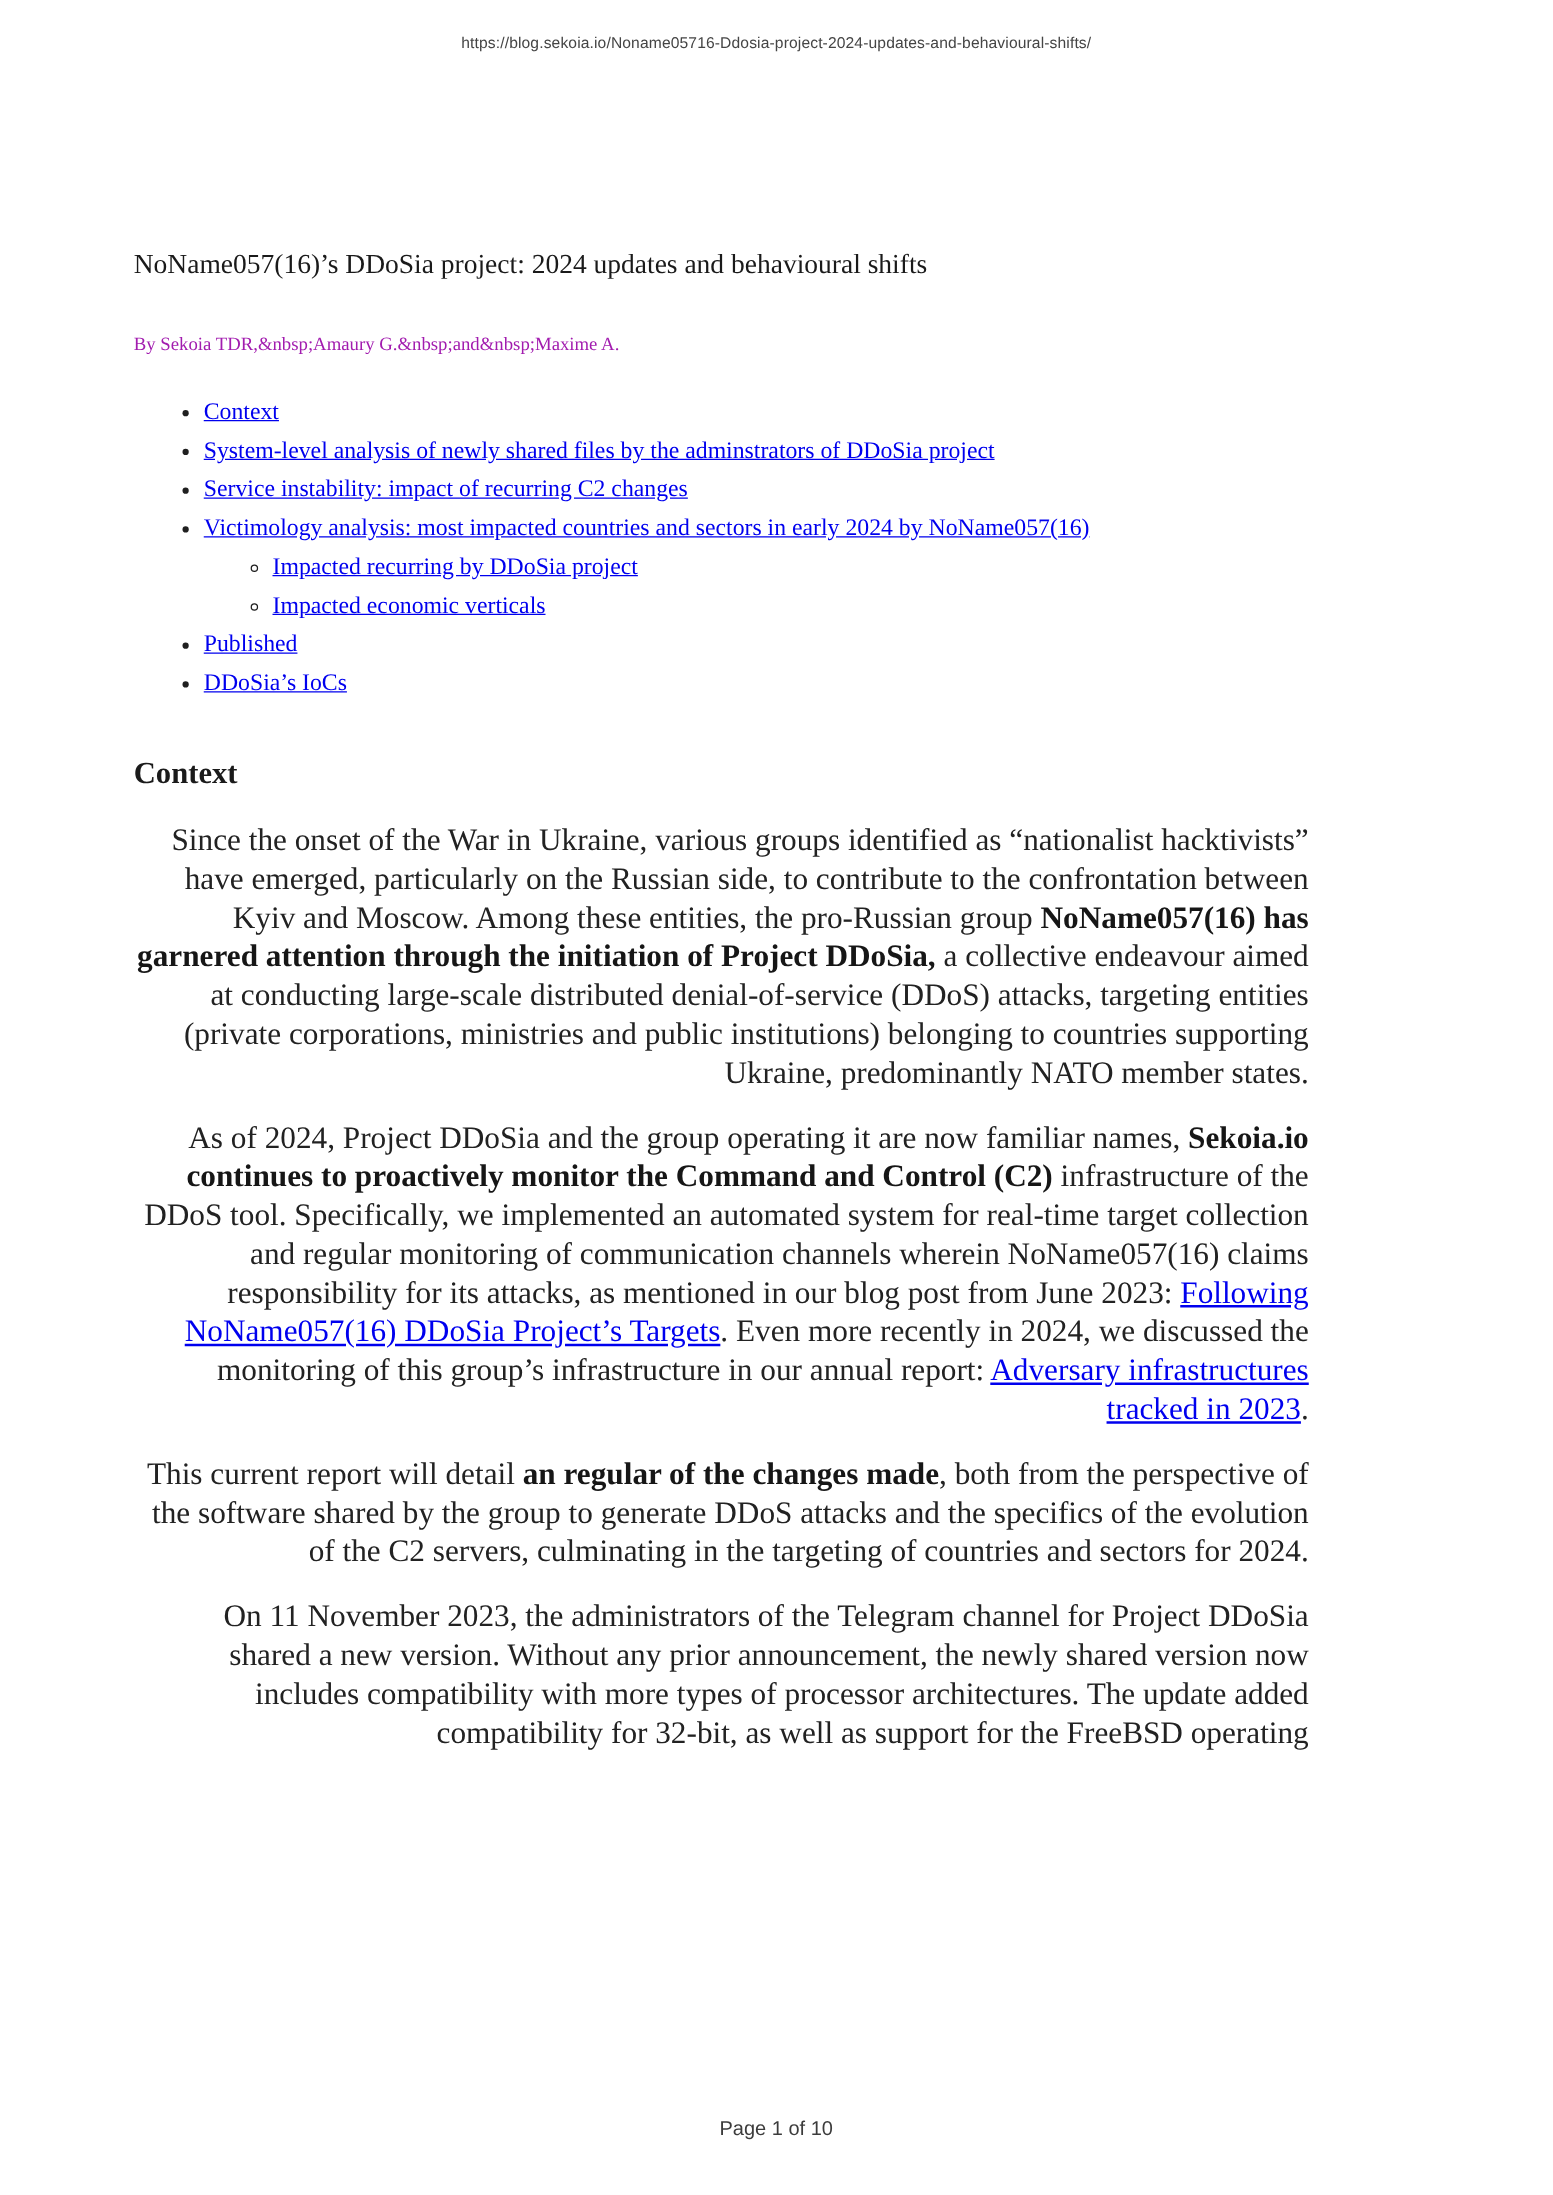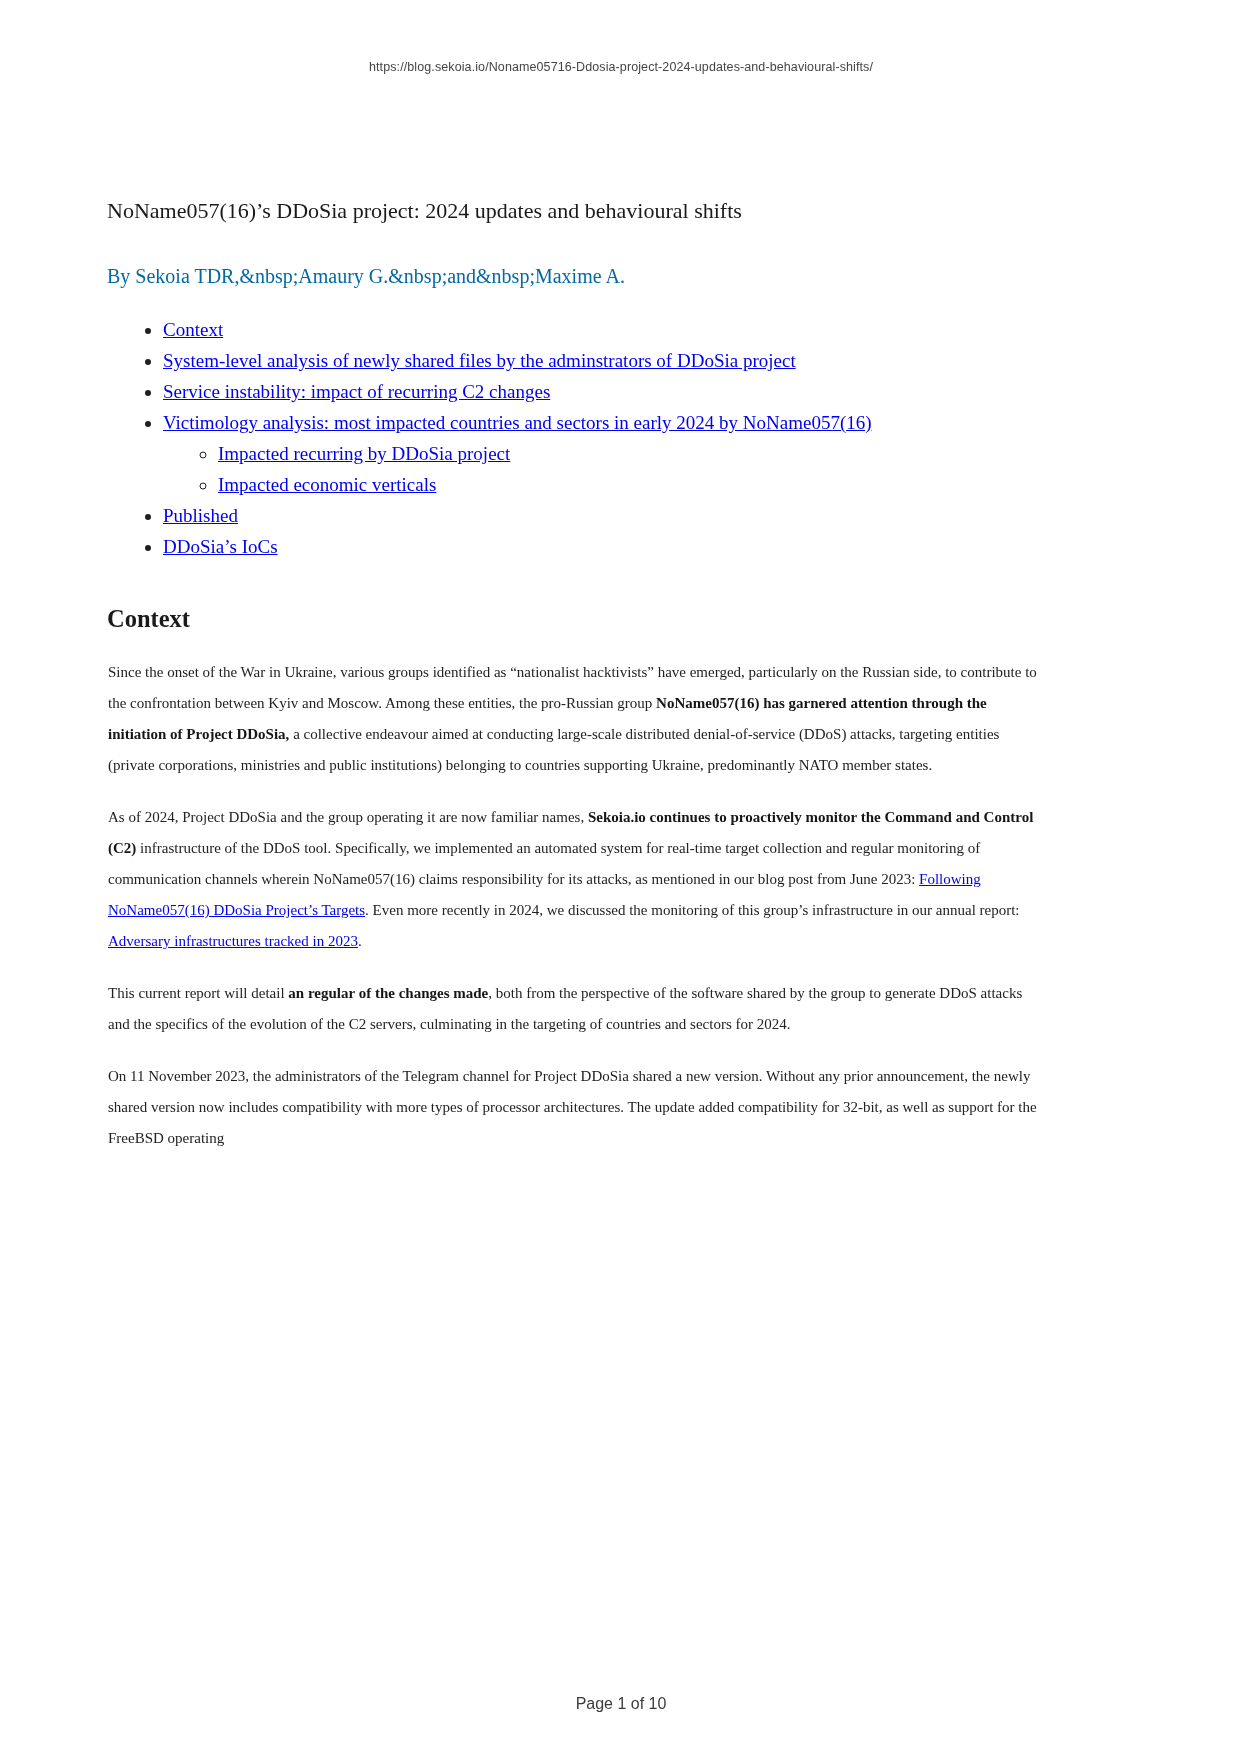--- a/index.html
+++ b/index.html
@@ -10,57 +10,57 @@
   }
   html,body{margin:0;padding:0;background:#ffffff;}
   body{
     width:1242px;height:1756px;position:relative;overflow:hidden;
     font-family:"Liberation Serif","DejaVu Serif",serif;
     color:var(--text);
   }
   .print-header{
     position:absolute;top:27px;left:0;width:100%;text-align:center;
     font-family:"Liberation Sans","DejaVu Sans",sans-serif;
-    font-size:12.5px;color:var(--chrome);letter-spacing:.1px;margin-top:33px;
+    font-size:12.5px;color:var(--chrome);letter-spacing:.1px;
   }
   .print-footer{
     position:absolute;top:1695px;left:0;width:100%;text-align:center;
     font-family:"Liberation Sans","DejaVu Sans",sans-serif;
     font-size:16px;color:#3c3c3c;
   }
   .content{
     position:absolute;left:107px;top:0;width:940px;
   }
   h1.article-title{
     margin:186px 0 0 0;
     font-size:22px;line-height:50px;font-weight:normal;color:#1a1a1a;
   }
   .byline{
-    margin-top:26px;font-size:20px;line-height:28px;color:#0369a1;
+    margin-top:26px;font-size:15px;line-height:28px;color:#a21caf;
   }
   .meta-line{
     margin-top:16px;font-size:16.5px;line-height:24px;color:var(--muted);
   }
   h2.section-heading{
     margin:34px 0 0 0;font-size:24.5px;line-height:34px;font-weight:bold;color:#1a1a1a;
   }
   ul.toc{
     margin:24px 0 0 0;padding:0 0 0 56px;list-style:disc;
   }
   ul.toc li{
     font-size:19px;line-height:31px;color:var(--text);
   }
   ul.toc-sub{
     margin:0;padding:0 0 0 55px;list-style:circle;
   }
   a.lnk{
     color:var(--link);text-decoration:underline;cursor:pointer;
   }
   p.para{
-    margin:21px 0 0 1px;font-size:15px;line-height:31px;color:#222222;
+    margin:21px 0 0 1px;font-size:25px;line-height:31px;color:#222222;text-align:right;
   }
   p.para strong{color:#161616;}
   h2.context-heading{margin-top:40px;}
 </style>
 </head>
 <body>
 
 <div class="print-header">https://blog.sekoia.io/Noname05716-Ddosia-project-2024-updates-and-behavioural-shifts/</div>
 
 <div class="content">

